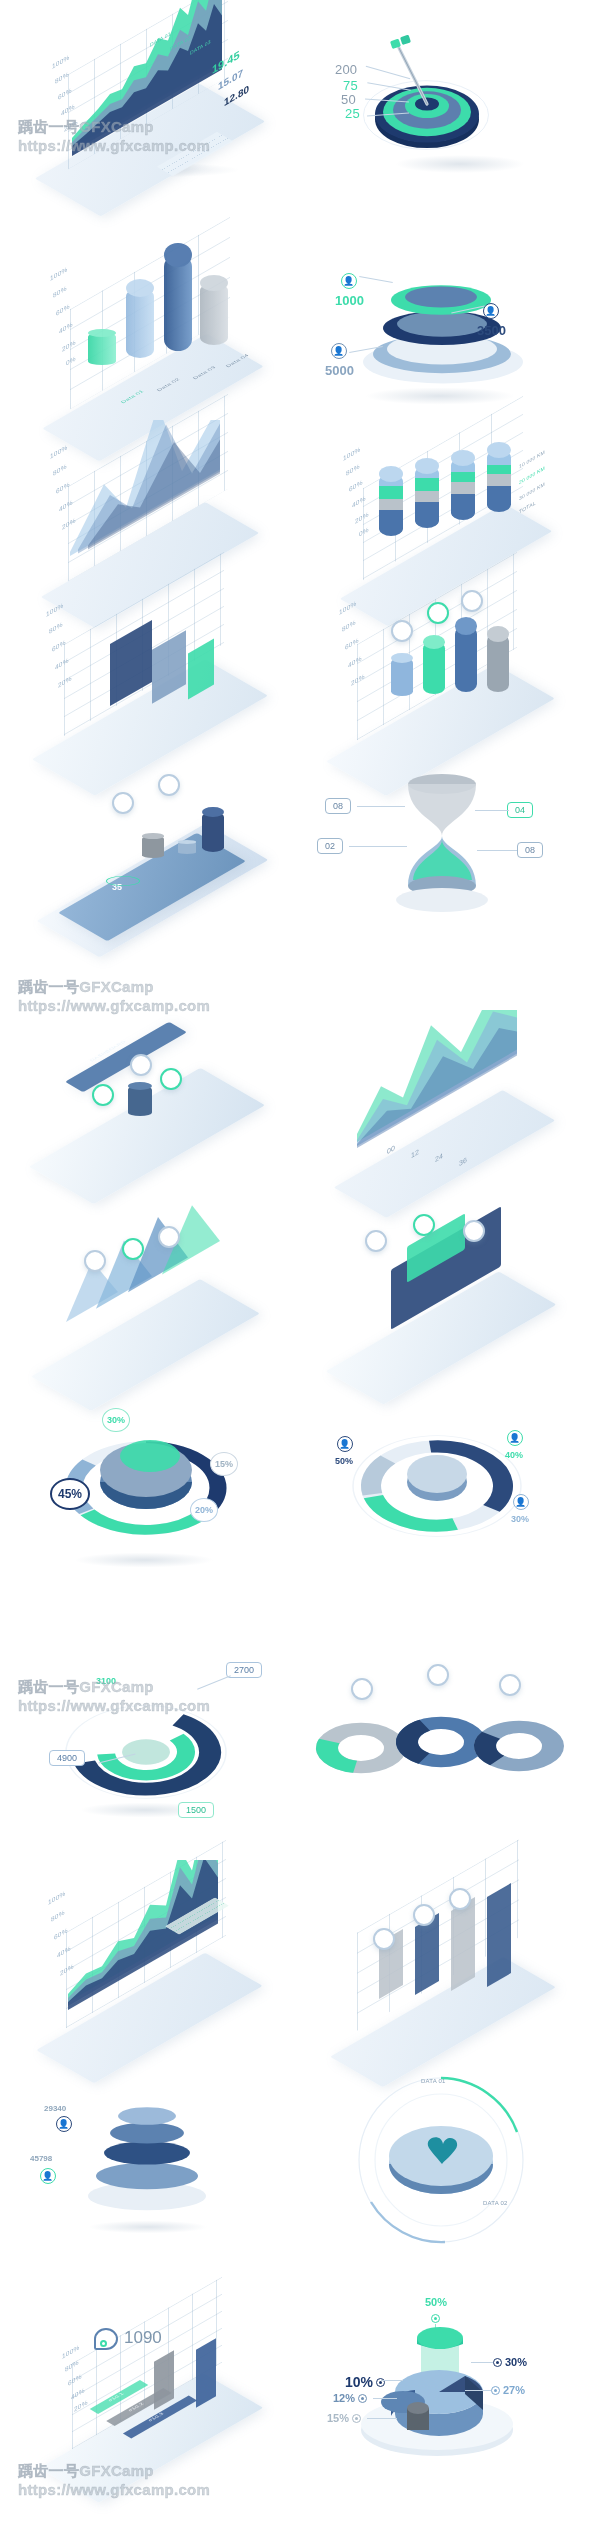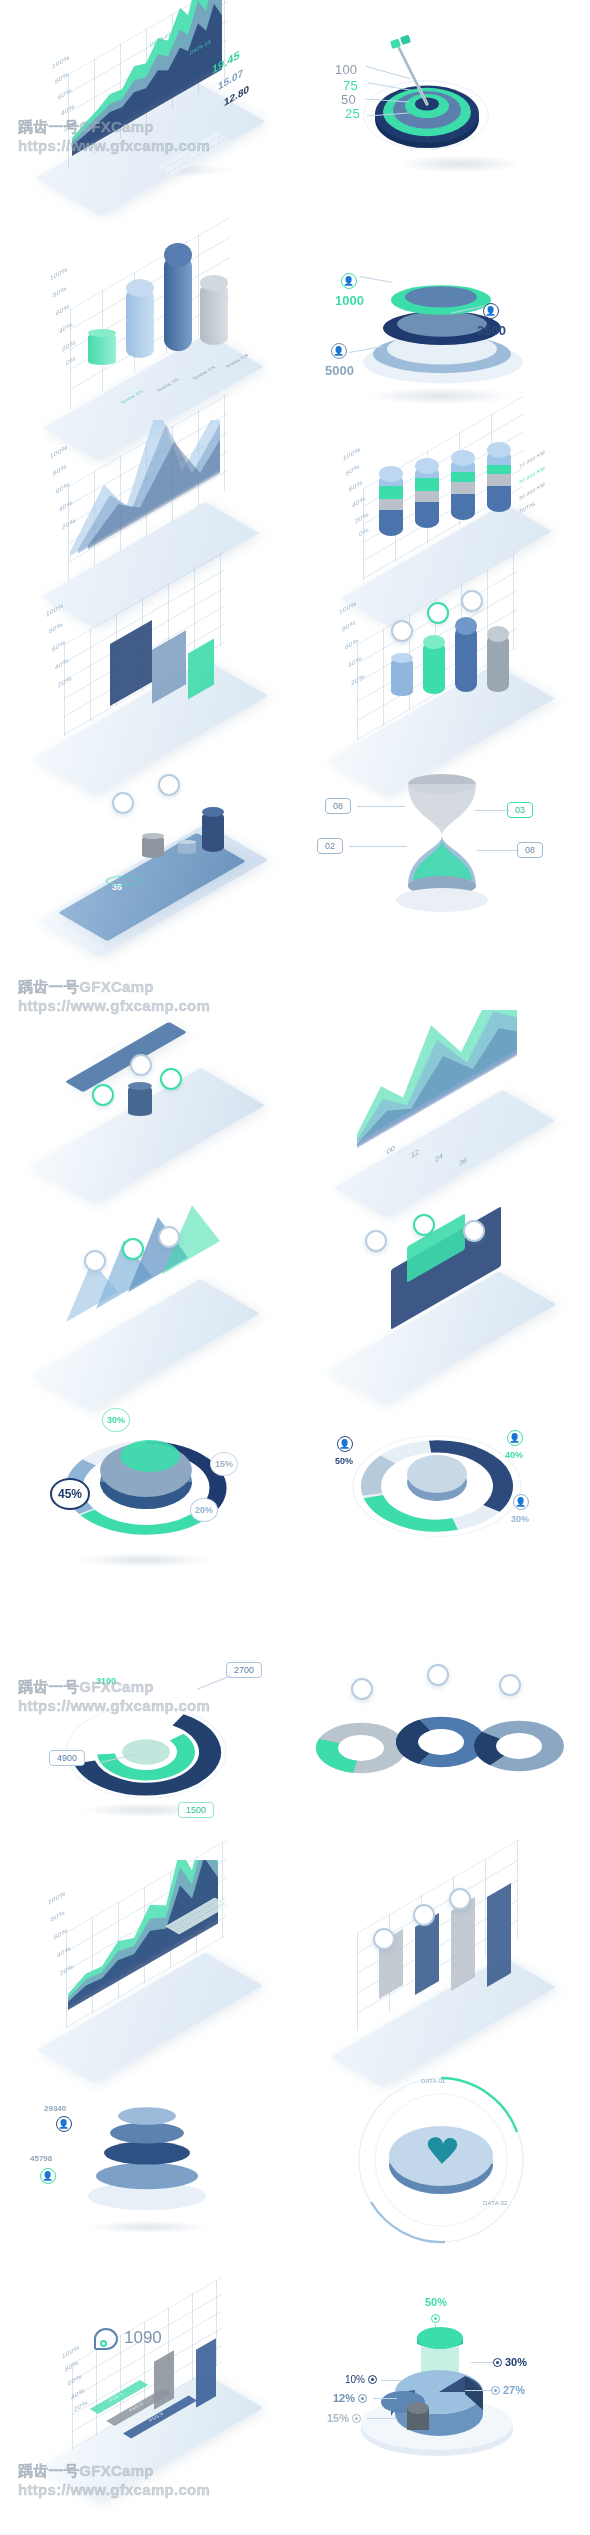--- a/index.html
+++ b/index.html
@@ -125,21 +125,21 @@
     <div class="ring" style="left:110px;top:84px;width:44px;height:44px;background:#3ddcab;"></div>
     <div class="ring" style="left:120px;top:92px;width:24px;height:24px;background:#1e3a6e;"></div>
 
     <svg width="295" height="180" style="position:absolute;left:0;top:0;">
       <line x1="132" y1="104" x2="104" y2="48" stroke="#c8d3dd" stroke-width="3.2" stroke-linecap="round"></line>
       <line x1="132" y1="104" x2="104" y2="48" stroke="#8fa2b4" stroke-width="1" stroke-linecap="round"></line>
       <rect x="96" y="40" width="9" height="8" rx="1.5" fill="#3ddcab" transform="rotate(-18 100 44)"></rect>
       <rect x="106" y="36" width="9" height="8" rx="1.5" fill="#31c8a0" transform="rotate(-18 110 40)"></rect>
     </svg>
 
-    <div class="axis-lbl" style="left:40px;top:62px;font-size:13px;color:#8c9cad;transform:none;">100</div>
+    <div class="axis-lbl" style="left:40px;top:62px;font-size:13px;color:#8c9cad;transform:none;">200</div>
     <div class="axis-lbl" style="left:48px;top:78px;font-size:13px;color:#3ddcab;transform:none;">75</div>
     <div class="axis-lbl" style="left:46px;top:92px;font-size:13px;color:#8c9cad;transform:none;">50</div>
     <div class="axis-lbl" style="left:50px;top:106px;font-size:13px;color:#3ddcab;transform:none;">25</div>
     <div class="leader" style="left:70px;top:72px;width:46px;transform:rotate(16deg);"></div>
     <div class="leader" style="left:72px;top:86px;width:44px;transform:rotate(10deg);"></div>
     <div class="leader" style="left:70px;top:100px;width:44px;transform:rotate(4deg);"></div>
     <div class="leader" style="left:72px;top:114px;width:42px;transform:rotate(-4deg);"></div>
   </div>
 
   <div class="wm" style="left:18px;top:118px;">
@@ -313,21 +313,21 @@
     <svg width="295" height="170" style="position:absolute;left:0;top:0;">
       <ellipse cx="147" cy="24" rx="34" ry="10" fill="#b9c2cb"></ellipse>
       <path d="M113,24 C113,56 147,62 147,76 C147,62 181,56 181,24 Z" fill="#cfd6dd" opacity=".9"></path>
       <path d="M113,126 C113,94 147,88 147,76 C147,88 181,94 181,126 Z" fill="#9bbdd9" opacity=".95"></path>
       <path d="M118,120 C119,100 147,92 147,80 C147,92 176,100 177,120 Z" fill="#3ddcab" opacity=".85"></path>
       <ellipse cx="147" cy="126" rx="34" ry="10" fill="#8fa9c2"></ellipse>
       <ellipse cx="147" cy="140" rx="46" ry="12" fill="#e9eff5"></ellipse>
     </svg>
     <div class="pill" style="left:30px;top:38px;border-color:#9fb8ce;color:#6b87a5;">08</div>
     <div class="pill" style="left:22px;top:78px;border-color:#9fb8ce;color:#6b87a5;">02</div>
-    <div class="pill" style="left:212px;top:42px;border-color:#3ddcab;color:#2bbd91;">03</div>
+    <div class="pill" style="left:212px;top:42px;border-color:#3ddcab;color:#2bbd91;">04</div>
     <div class="pill" style="left:222px;top:82px;border-color:#9fb8ce;color:#6b87a5;">08</div>
     <div class="leader" style="left:62px;top:46px;width:48px;"></div>
     <div class="leader" style="left:54px;top:86px;width:58px;"></div>
     <div class="leader" style="left:180px;top:50px;width:34px;"></div>
     <div class="leader" style="left:182px;top:90px;width:40px;"></div>
   </div>
 
   <div class="wm" style="left:18px;top:978px;">
     <span>踽齿一号GFXCamp</span>
     <span class="l2">https://www.gfxcamp.com</span>
@@ -578,21 +578,21 @@
 
     <div class="callout" style="left:198px;top:86px;color:#1e3a6e;">
       <span class="dot"></span>
       <span style="font-weight:bold;font-size:11px;">30%</span>
     </div>
     <div class="callout" style="left:196px;top:114px;color:#7ea8cf;">
       <span class="dot"></span>
       <span style="font-weight:bold;font-size:11px;">27%</span>
     </div>
     <div class="callout" style="left:50px;top:104px;color:#1e3a6e;">
-      <span style="font-weight:normal;font-size:10px;">10%</span>
+      <span style="font-weight:bold;font-size:14px;">10%</span>
       <span class="dot"></span>
     </div>
     <div class="callout" style="left:38px;top:122px;color:#6e90b4;">
       <span style="font-weight:bold;font-size:11px;">12%</span>
       <span class="dot"></span>
     </div>
     <div class="callout" style="left:32px;top:142px;color:#aab9c6;">
       <span style="font-weight:bold;font-size:11px;">15%</span>
       <span class="dot"></span>
     </div>

